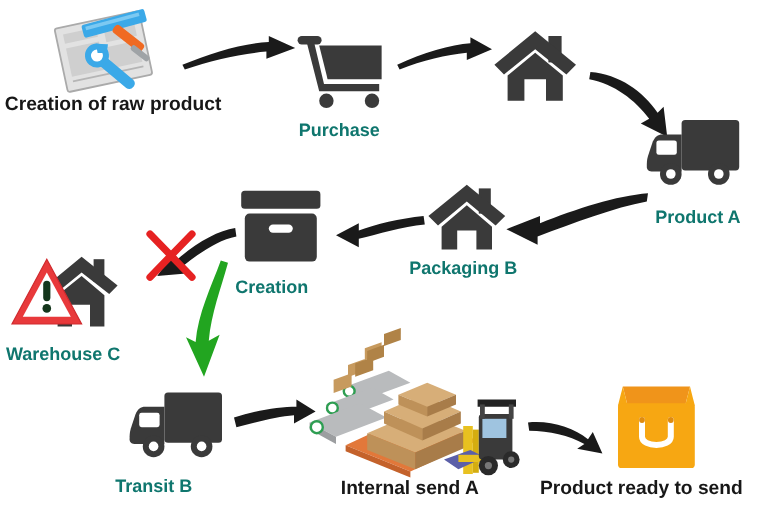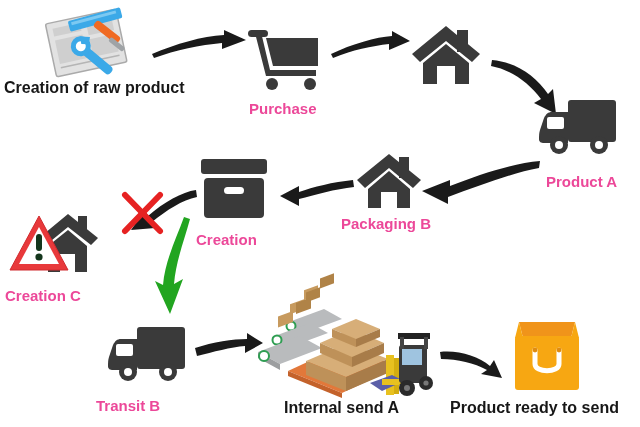--- a/index.html
+++ b/index.html
@@ -19,21 +19,21 @@
   .icon-wrap {
     position: absolute;
   }
   .label {
     position: absolute;
     font-weight: bold;
     white-space: nowrap;
     line-height: 1;
   }
   .label.pink {
-    color: #ec4899;
+    color: #0f766e;
     font-size: 15px;
   }
   .label.black {
     color: #171717;
     font-size: 16px;
   }
   .arrow {
     position: absolute;
   }
   svg { display: block; overflow: visible; }
@@ -190,21 +190,21 @@
       </g>
 
       <g>
         <path d="M33 6 L62 60 L4 60 Z" fill="#E8393B" stroke="#D02A2E" stroke-width="1"></path>
         <path d="M33 17 L53 54 L13 54 Z" fill="#FFFFFF"></path>
         <rect x="30" y="24" width="6" height="17" rx="3" fill="#14361C"></rect>
         <circle cx="33" cy="47" r="3.6" fill="#14361C"></circle>
       </g>
     </svg>
   </div>
-  <div class="label pink" style="left:5px; top:288px;">Creation C</div>
+  <div class="label pink" style="left:5px; top:288px;">Warehouse C</div>
 
   <div class="icon-wrap" style="left:107px; top:325px;">
     <svg width="80" height="62" viewBox="0 0 80 62">
       <rect x="30" y="2" width="48" height="42" rx="3" fill="#3A3A3A"></rect>
       <path d="M30 14 L14 14 C10 14 8 16 6 20 L2 32 C1 35 1 38 1 41 C1 44 3 45 6 45 L30 45 Z" fill="#3A3A3A"></path>
       <rect x="9" y="19" width="17" height="12" rx="2" fill="#FFFFFF"></rect>
       <circle cx="21" cy="47" r="9" fill="#3A3A3A"></circle>
       <circle cx="21" cy="47" r="4" fill="#FFFFFF"></circle>
       <circle cx="61" cy="47" r="9" fill="#3A3A3A"></circle>
       <circle cx="61" cy="47" r="4" fill="#FFFFFF"></circle>

